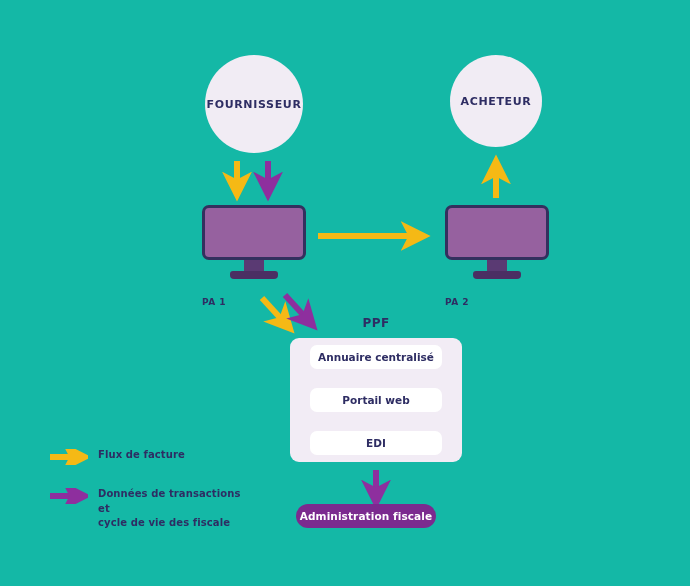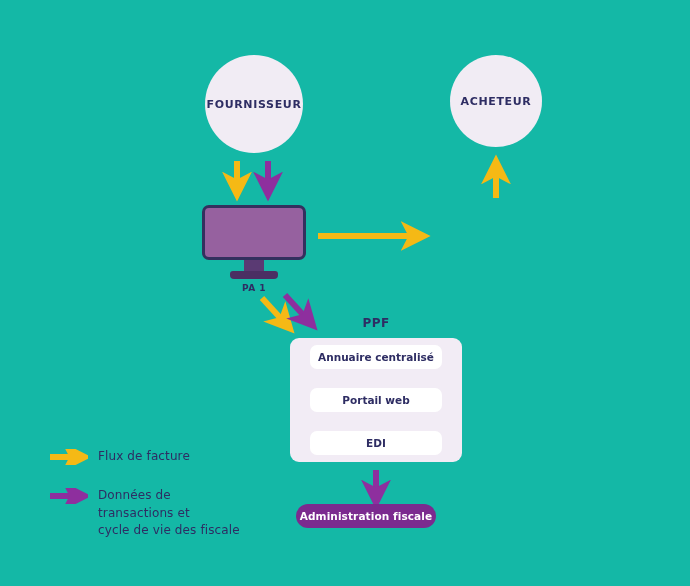--- a/index.html
+++ b/index.html
@@ -67,24 +67,24 @@
     position: absolute;
     left: 28px;
     top: 66px;
     width: 48px;
     height: 8px;
     background: #4b2f63;
     border-radius: 3px 3px 4px 4px;
   }
   .monitor-caption {
     position: absolute;
-    top: 78px;
+    top: 92px;
     left: 0;
     width: 104px;
-    text-align: center;
+    text-align: left;
     font-size: 9px;
     font-weight: 700;
     letter-spacing: 0.05em;
     color: #2e2d63;
   }
   #monitor-pa1 { left: 202px; top: 205px; }
   #monitor-pa2 { left: 445px; top: 205px; }
 
   
   #ppf-title {
@@ -155,22 +155,22 @@
     margin-bottom: 22px;
   }
   .legend-arrow {
     flex: 0 0 auto;
     width: 40px;
     height: 16px;
     margin-right: 10px;
     margin-top: 1px;
   }
   .legend-text {
-    font-size: 12px;
-    font-weight: 400;
+    font-size: 10px;
+    font-weight: 700;
     line-height: 1.45;
     color: #2e2d63;
     letter-spacing: 0.01em;
   }
 
   
   #arrows {
     position: absolute;
     left: 0;
     top: 0;
@@ -231,20 +231,26 @@
     <span class="actor-label">ACHETEUR</span>
   </div>
 
   <div class="monitor" id="monitor-pa1">
     <div class="monitor-screen"></div>
     <div class="monitor-neck"></div>
     <div class="monitor-base"></div>
     <div class="monitor-caption">PA 1</div>
   </div>
 
+  <div class="monitor" id="monitor-pa2">
+    <div class="monitor-screen"></div>
+    <div class="monitor-neck"></div>
+    <div class="monitor-base"></div>
+    <div class="monitor-caption">PA 2</div>
+  </div>
 
   <div id="ppf-title">PPF</div>
 
   <div id="ppf-panel">
     <div class="ppf-item">Annuaire centralisé</div>
     <div class="ppf-item">Portail web</div>
     <div class="ppf-item">EDI</div>
   </div>
 
   <div id="admin-pill">Administration fiscale</div>

